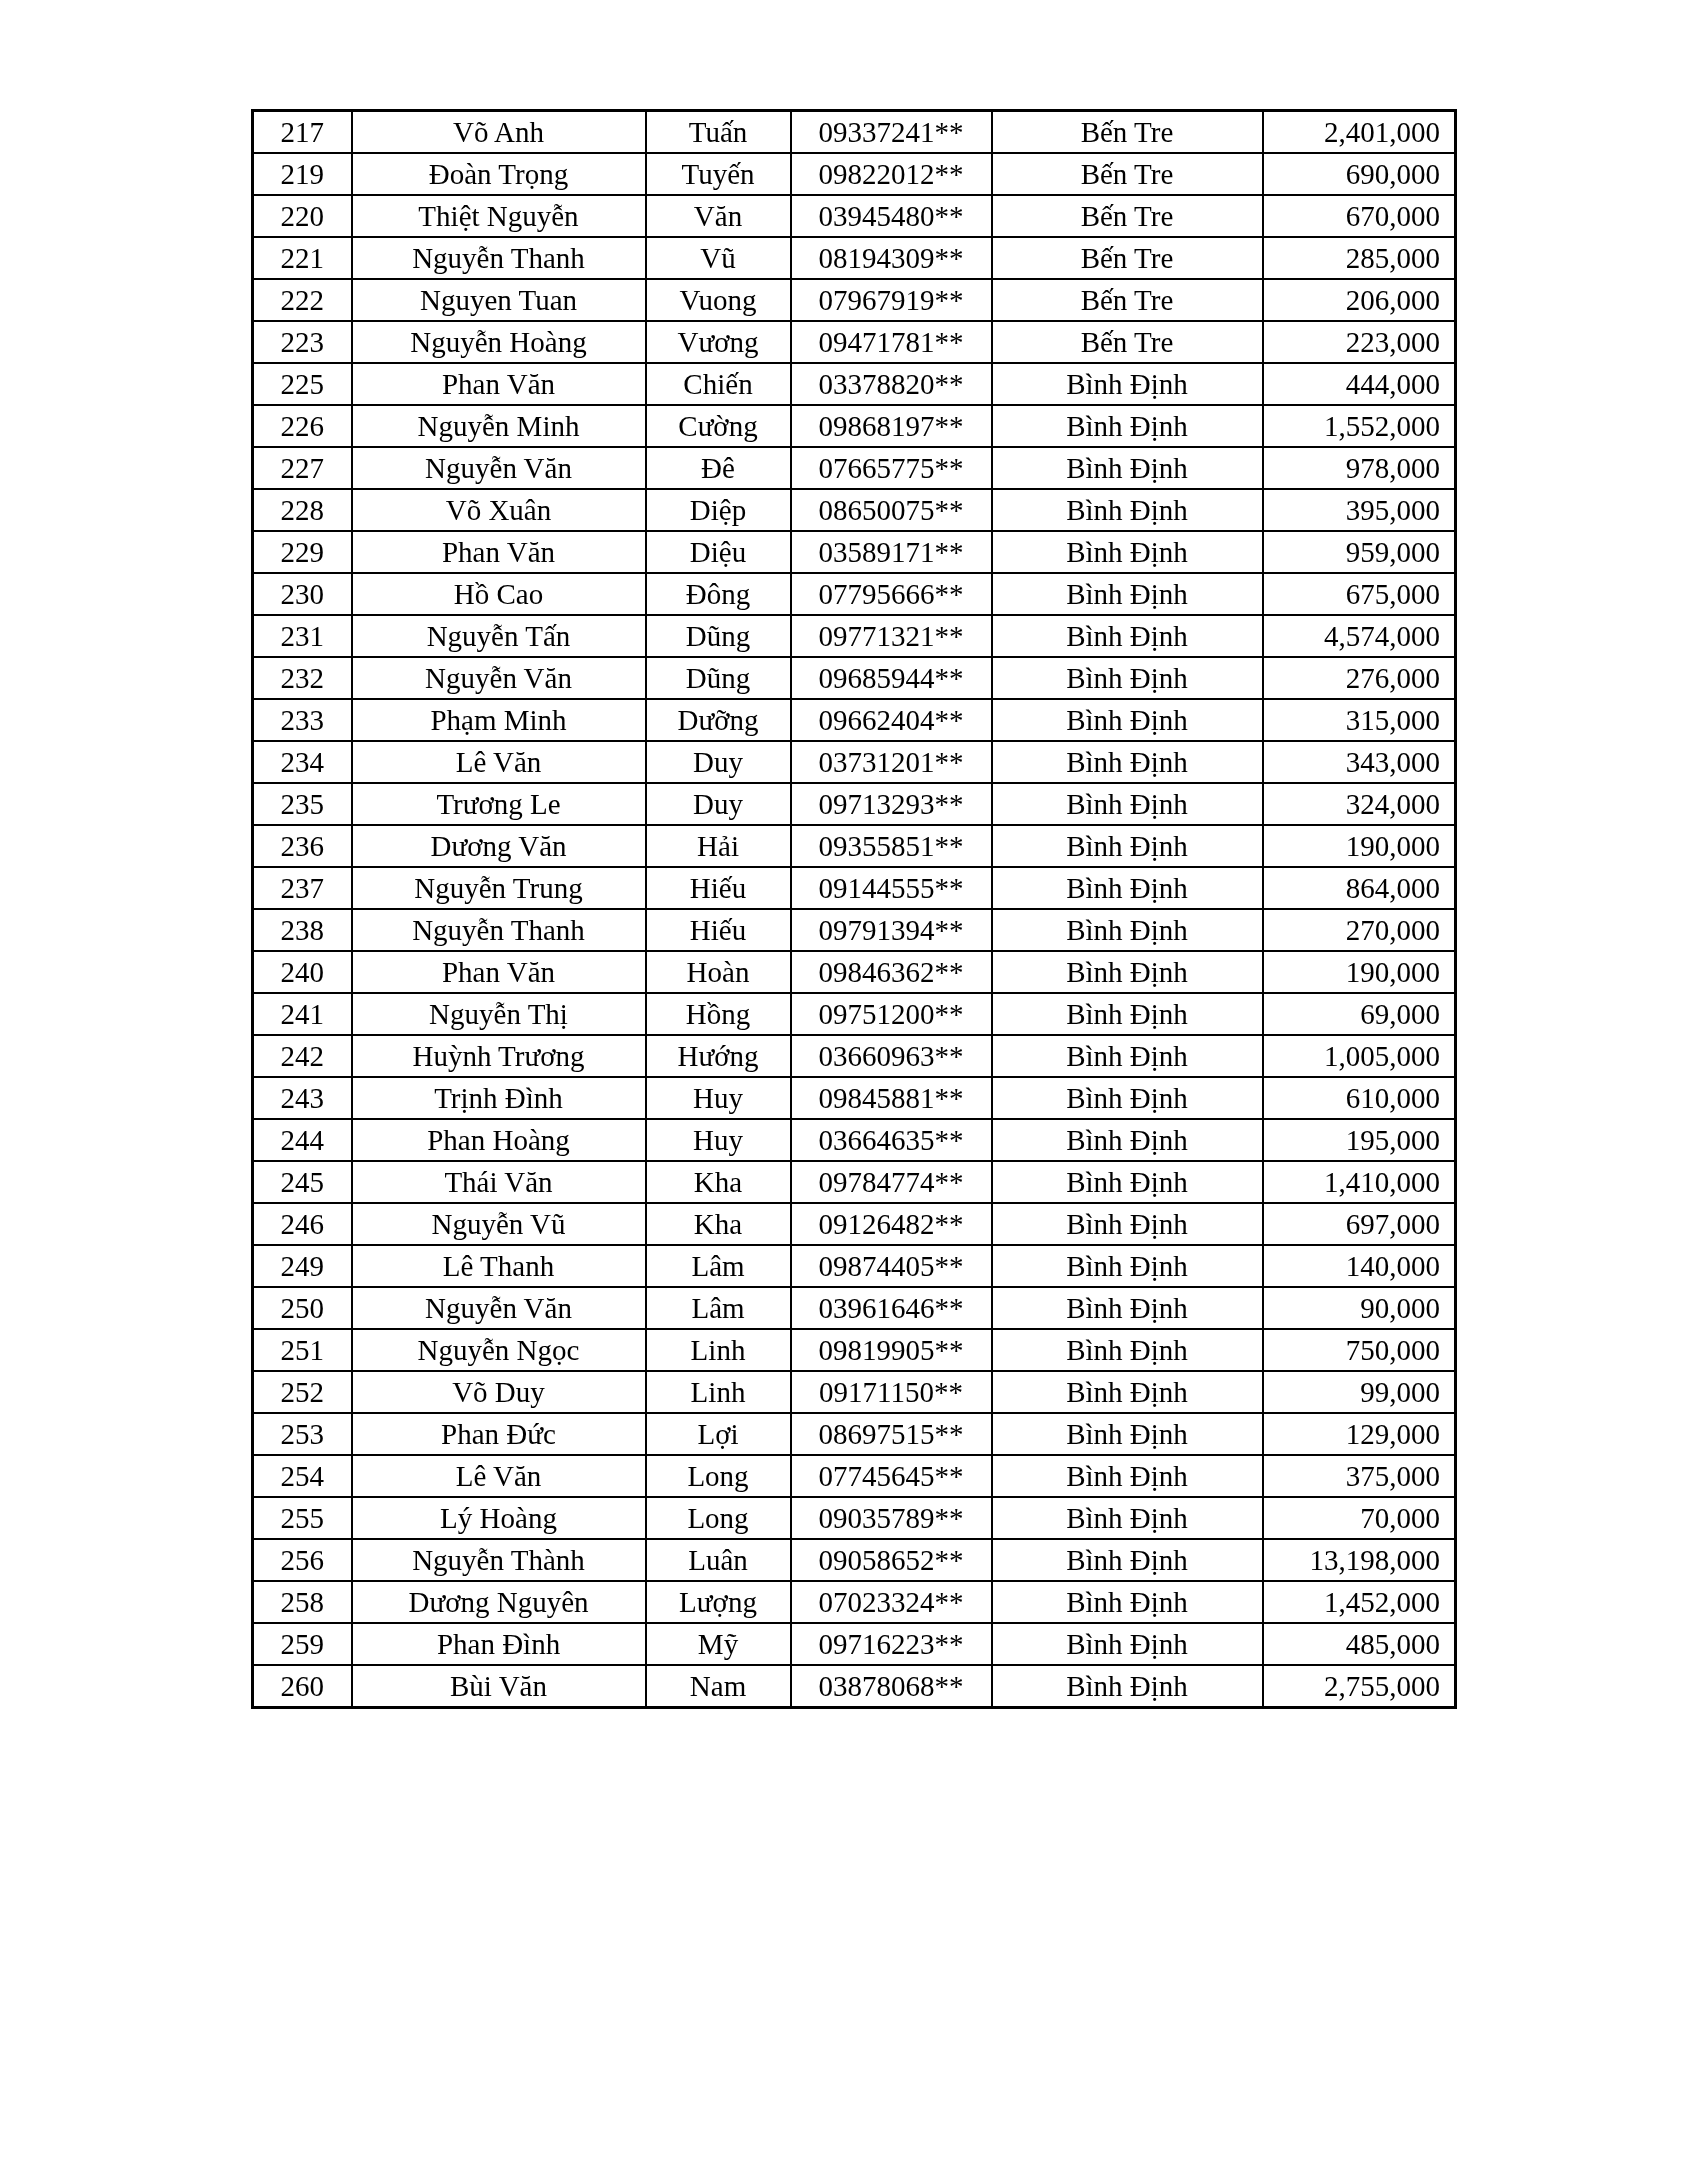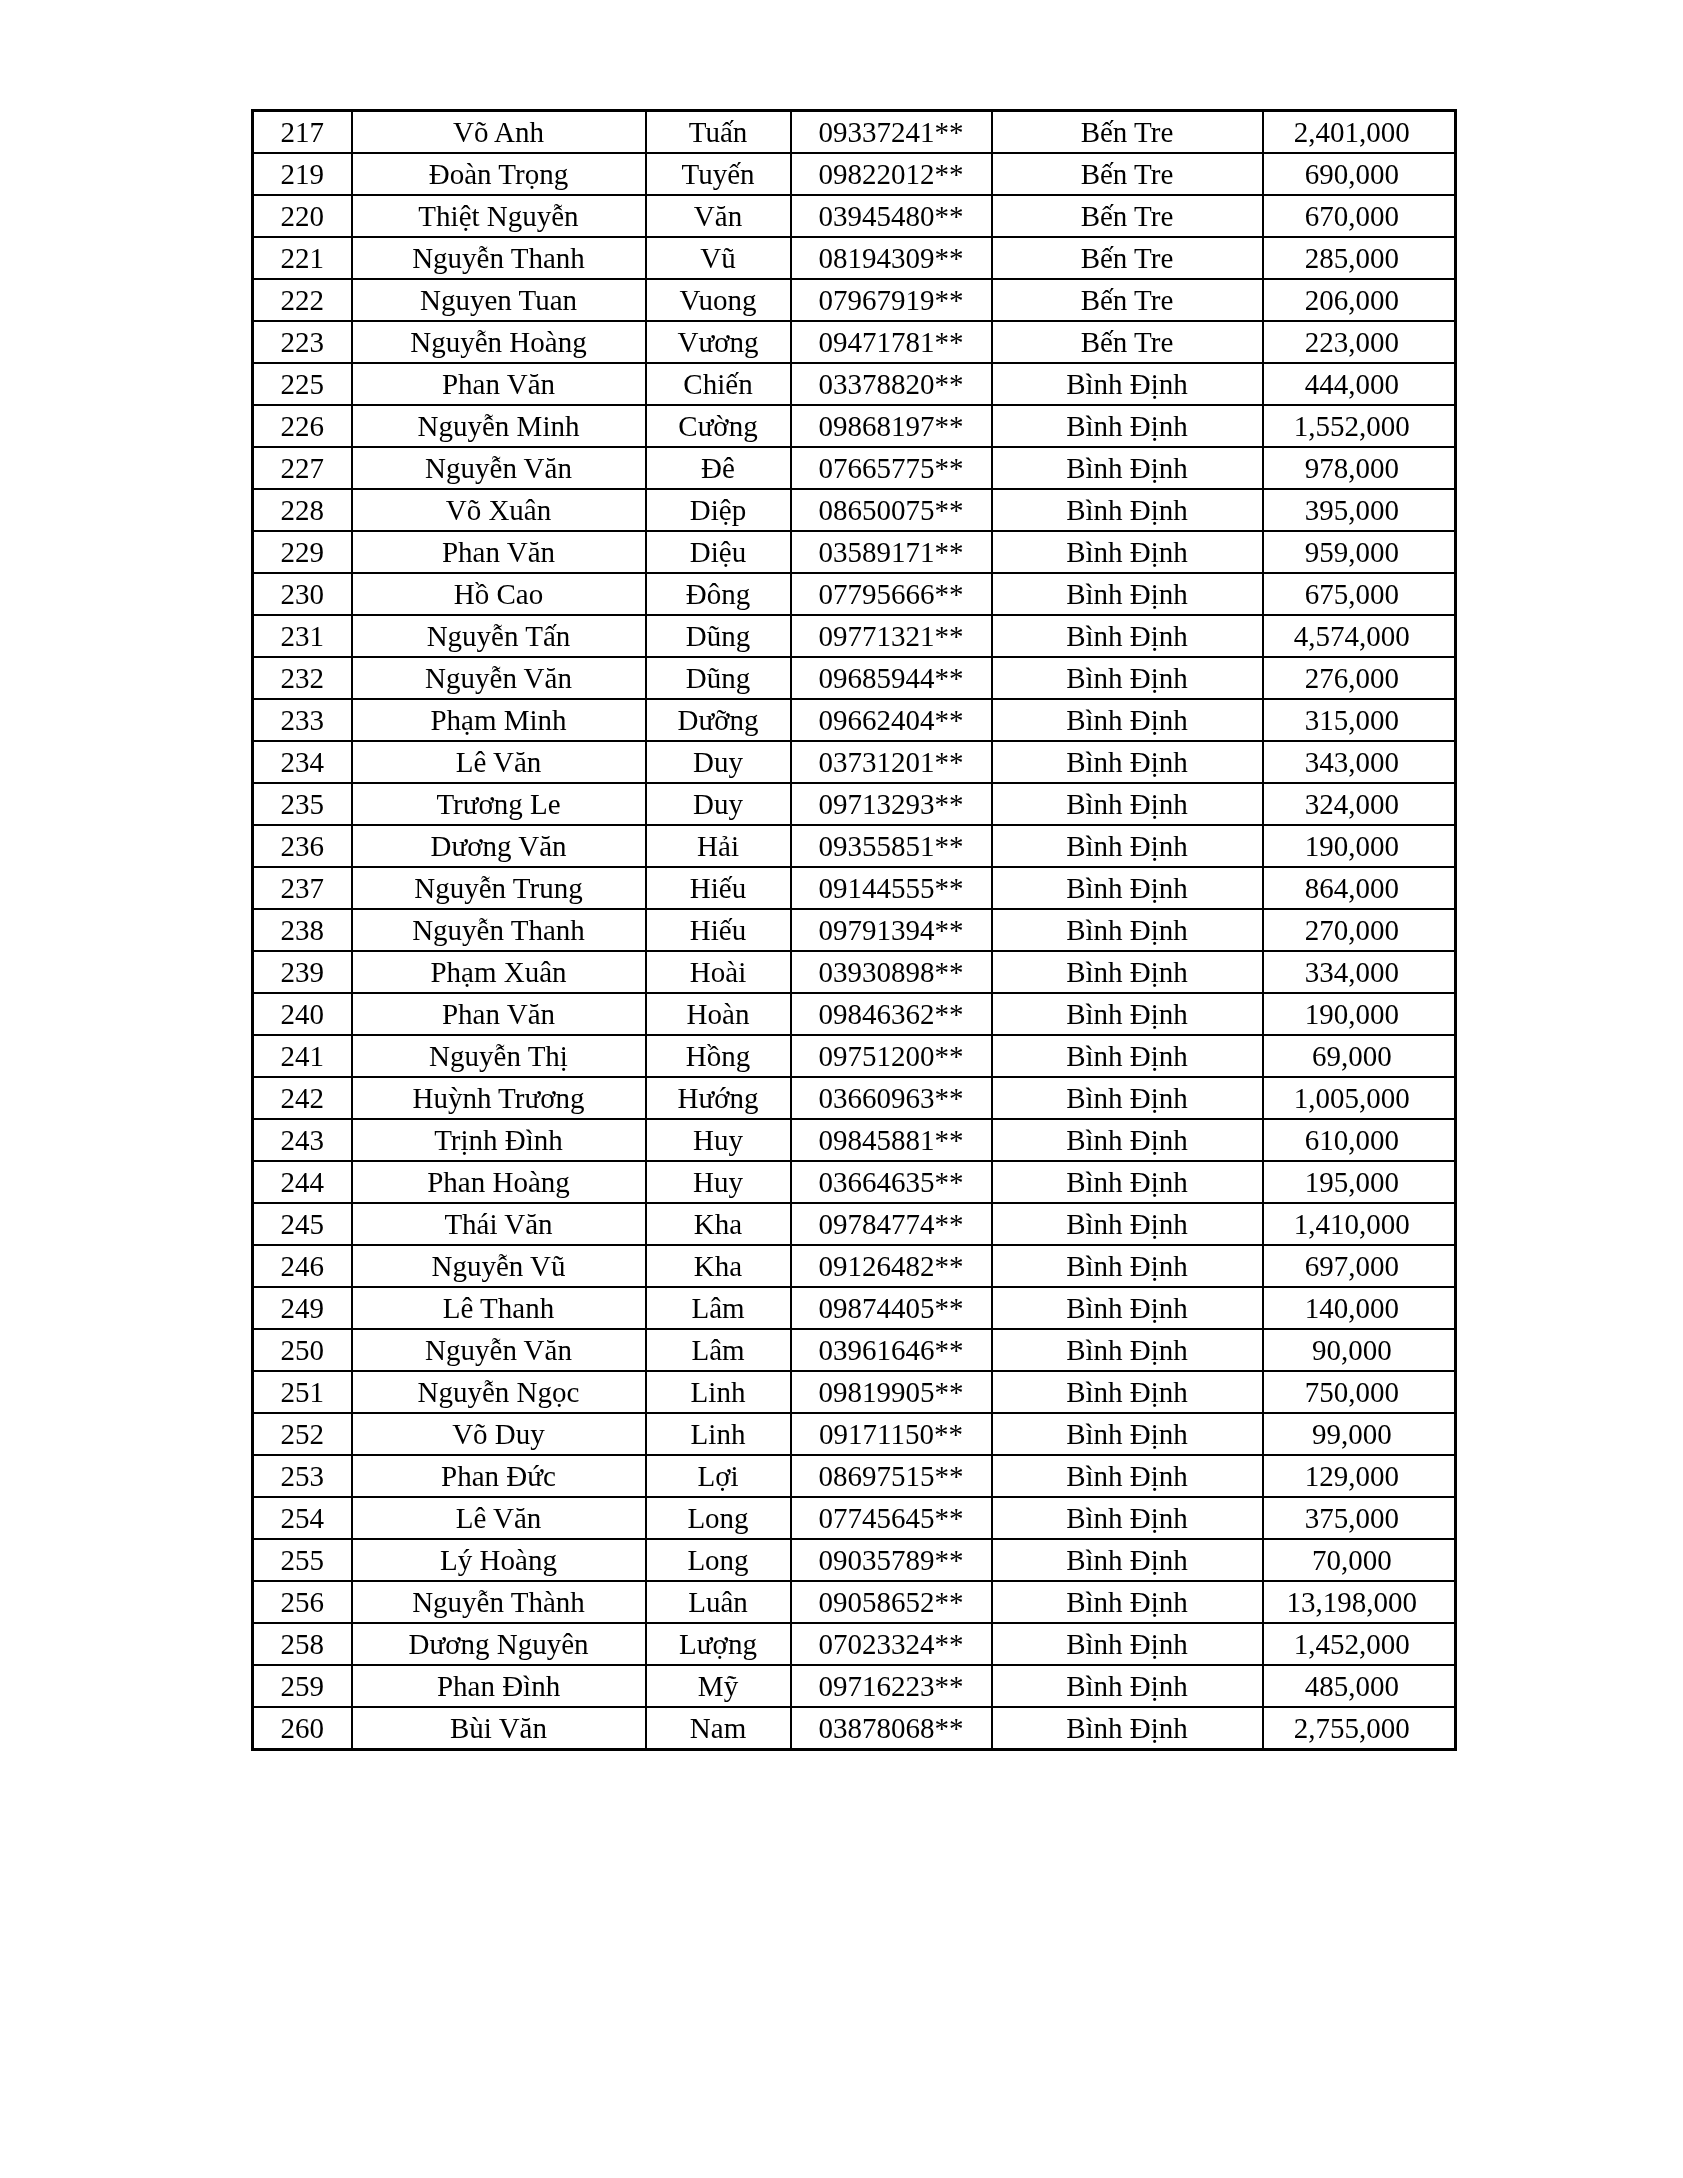--- a/index.html
+++ b/index.html
@@ -39,20 +39,21 @@
   }
   
   col.c0 { width: 99px; }
   col.c1 { width: 294px; }
   col.c2 { width: 145px; }
   col.c3 { width: 201px; }
   col.c4 { width: 271px; }
   col.c5 { width: 193px; }
   
   table.data-table td.col-5 {
+    text-align: right;
     padding-right: 14px;
   }
 </style>
 </head>
 <body>
 
 <div class="page">
   <table class="data-table">
     <colgroup>
       <col class="c0">
@@ -217,28 +218,20 @@
         </tr>
         <tr>
           <td class="col-0">238</td>
           <td class="col-1">Nguyễn Thanh</td>
           <td class="col-2">Hiếu</td>
           <td class="col-3">09791394**</td>
           <td class="col-4">Bình Định</td>
           <td class="col-5">270,000</td>
         </tr>
         <tr>
-          <td class="col-0">239</td>
-          <td class="col-1">Phạm Xuân</td>
-          <td class="col-2">Hoài</td>
-          <td class="col-3">03930898**</td>
-          <td class="col-4">Bình Định</td>
-          <td class="col-5">334,000</td>
-        </tr>
-        <tr>
           <td class="col-0">240</td>
           <td class="col-1">Phan Văn</td>
           <td class="col-2">Hoàn</td>
           <td class="col-3">09846362**</td>
           <td class="col-4">Bình Định</td>
           <td class="col-5">190,000</td>
         </tr>
         <tr>
           <td class="col-0">241</td>
           <td class="col-1">Nguyễn Thị</td>

